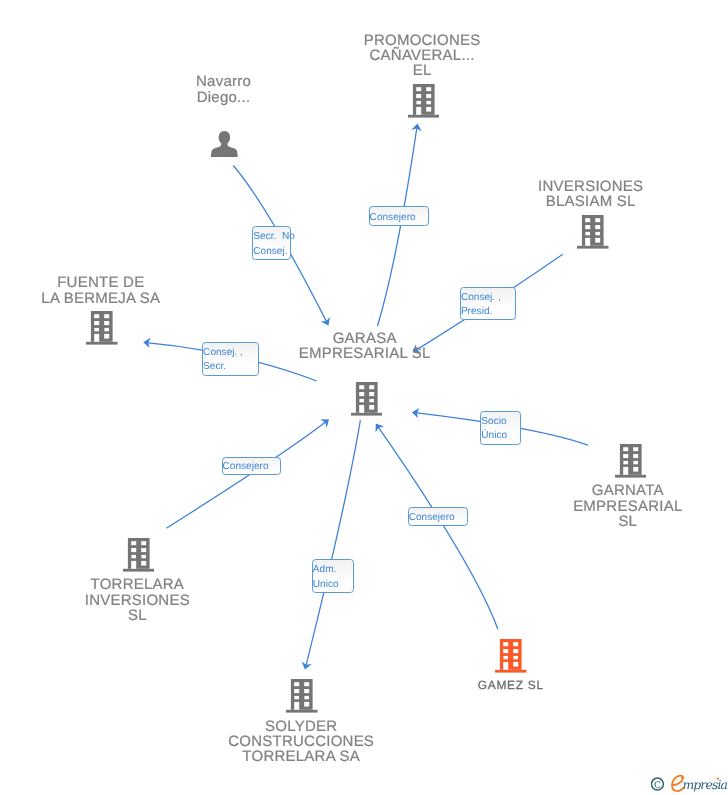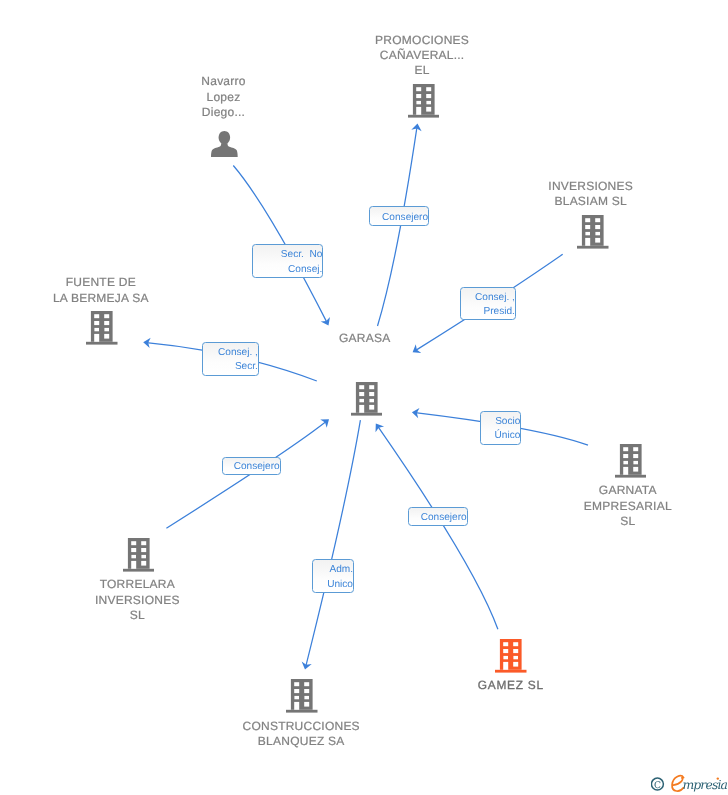--- a/index.html
+++ b/index.html
@@ -5,28 +5,28 @@
 <style>
   html,body{margin:0;padding:0;background:#ffffff;}
   body{width:728px;height:795px;font-family:"Liberation Sans",sans-serif;overflow:hidden;
      -webkit-font-smoothing:antialiased;text-rendering:geometricPrecision;}
   #stage{position:relative;width:728px;height:795px;background:#ffffff;}
   .node-label,.edge-label,.node-label>div,.edge-label>div{transform:translateZ(0);}
   #edge-layer{position:absolute;left:0;top:0;width:728px;height:795px;}
   #node-layer{position:absolute;left:0;top:0;width:728px;height:795px;}
   .node{position:absolute;}
   .node-icon{position:absolute;display:block;}
-  .node-label{position:absolute;text-align:center;font-size:12px;line-height:15.25px;
+  .node-label{position:absolute;text-align:center;font-size:15px;line-height:15.25px;
      color:#828282;white-space:pre;letter-spacing:0.24px;-webkit-text-stroke:0.22px #828282;}
   .node-label.is-highlight{color:#6e6e6e;font-size:11.9px;letter-spacing:0.72px;
      -webkit-text-stroke:0.32px #6e6e6e;}
   .edge-label{position:absolute;box-sizing:border-box;border:1.35px solid #5b9bd5;border-radius:3.5px;
      background:linear-gradient(#f2f2f2,#fdfdfd 62%,#ffffff);
      color:#3d85d8;font-size:10.1px;line-height:14.5px;text-align:center;
-     display:flex;align-items:flex-end;justify-content:center;flex-direction:column;
+     display:flex;align-items:flex-start;justify-content:center;flex-direction:column;
      white-space:pre;z-index:3;padding-top:3.4px;box-sizing:border-box;}
   #watermark{position:absolute;left:651px;top:772px;z-index:4;}
 </style>
 </head>
 <body>
 
 <div id="stage">
   <svg id="edge-layer" viewBox="0 0 728 795" width="728" height="795">
       <g>
         <path d="M377.5,326 Q397,261.5 417.03,126.67" fill="none" stroke="#3c80da" stroke-width="1.25"></path>
@@ -79,21 +79,21 @@
         </svg>
         <div class="node-label" style="color: rgb(130, 130, 130); -webkit-text-stroke: 0.22px rgb(130, 130, 130); left: 282.1px; width: 280px; top: 32.7px;"><div>PROMOCIONES</div><div>CAÑAVERAL...</div><div>EL</div></div>
       </div>
       <div class="node" style="left: 0px; top: 0px;">
         <svg width="26.7" height="26.5" viewBox="0 0 26.7 26.5" class="node-icon" style="left: 211.15px; top: 130.8px;">
           <g fill="#757575">
             <path d="M13.35 0 c-3.45 0-5.75 2.85-5.75 6.45 c0 3.75 2.55 6.85 5.75 6.85 c3.2 0 5.75-3.1 5.75-6.85 C19.1 2.85 16.8 0 13.35 0 z"></path>
             <path d="M10.2 12.3 c0 2.0-0.3 2.9-1.9 3.5 c-2.6 0.95-6.0 1.45-7.2 3.3 C0.25 20.6 0 23.35 0 26.5 h26.7 c0-3.15-0.25-5.9-1.1-7.4 c-1.2-1.85-4.6-2.35-7.2-3.3 c-1.6-0.6-1.9-1.5-1.9-3.5 z"></path>
           </g>
         </svg>
-        <div class="node-label" style="color: rgb(130, 130, 130); -webkit-text-stroke: 0.22px rgb(130, 130, 130); left: 83.5px; width: 280px; top: 74.4px;"><div>Navarro</div><div>Lopez</div><div>Diego...</div></div>
+        <div class="node-label" style="color: rgb(130, 130, 130); -webkit-text-stroke: 0.22px rgb(130, 130, 130); left: 83.5px; width: 280px; top: 74.4px;"><div>Navarro</div><div>Diego...</div></div>
       </div>
       <div class="node" style="left: 0px; top: 0px;">
         <svg width="31.5" height="34" viewBox="0 0 31.5 34" class="node-icon" style="left: 577.45px; top: 215px;">
           <g fill="#757575">
             <rect x="4.9" y="0" width="21.7" height="30.8"></rect>
             <rect x="0" y="30.8" width="31.5" height="2.8"></rect>
             <rect x="8.2" y="3.2" width="5" height="4" fill="#ffffff"></rect>
             <rect x="8.2" y="10" width="5" height="4.1" fill="#ffffff"></rect>
             <rect x="8.399999999999999" y="16.9" width="4.6" height="3.4" fill="#ffffff"></rect>
             <rect x="18.2" y="3.2" width="5" height="4" fill="#ffffff"></rect>
@@ -130,21 +130,21 @@
             <rect x="8.2" y="3.2" width="5" height="4" fill="#ffffff"></rect>
             <rect x="8.2" y="10" width="5" height="4.1" fill="#ffffff"></rect>
             <rect x="8.399999999999999" y="16.9" width="4.6" height="3.4" fill="#ffffff"></rect>
             <rect x="18.2" y="3.2" width="5" height="4" fill="#ffffff"></rect>
             <rect x="18.2" y="10" width="5" height="4.1" fill="#ffffff"></rect>
             <rect x="18.4" y="16.9" width="4.6" height="3.4" fill="#ffffff"></rect>
             <rect x="8.2" y="22.9" width="5" height="7.9" fill="#ffffff"></rect>
             <rect x="18.2" y="22.9" width="5" height="4.7" fill="#ffffff"></rect>
           </g>
         </svg>
-        <div class="node-label" style="color: rgb(130, 130, 130); -webkit-text-stroke: 0.22px rgb(130, 130, 130); left: 224.7px; width: 280px; top: 331px;"><div>GARASA</div></div>
+        <div class="node-label" style="color: rgb(130, 130, 130); -webkit-text-stroke: 0.22px rgb(130, 130, 130); left: 224.7px; width: 280px; top: 331px;"><div>GARASA</div><div>EMPRESARIAL SL</div></div>
       </div>
       <div class="node" style="left: 0px; top: 0px;">
         <svg width="31.5" height="34" viewBox="0 0 31.5 34" class="node-icon" style="left: 614.55px; top: 444px;">
           <g fill="#757575">
             <rect x="4.9" y="0" width="21.7" height="30.8"></rect>
             <rect x="0" y="30.8" width="31.5" height="2.8"></rect>
             <rect x="8.2" y="3.2" width="5" height="4" fill="#ffffff"></rect>
             <rect x="8.2" y="10" width="5" height="4.1" fill="#ffffff"></rect>
             <rect x="8.399999999999999" y="16.9" width="4.6" height="3.4" fill="#ffffff"></rect>
             <rect x="18.2" y="3.2" width="5" height="4" fill="#ffffff"></rect>
@@ -198,31 +198,31 @@
             <rect x="8.2" y="3.2" width="5" height="4" fill="#ffffff"></rect>
             <rect x="8.2" y="10" width="5" height="4.1" fill="#ffffff"></rect>
             <rect x="8.399999999999999" y="16.9" width="4.6" height="3.4" fill="#ffffff"></rect>
             <rect x="18.2" y="3.2" width="5" height="4" fill="#ffffff"></rect>
             <rect x="18.2" y="10" width="5" height="4.1" fill="#ffffff"></rect>
             <rect x="18.4" y="16.9" width="4.6" height="3.4" fill="#ffffff"></rect>
             <rect x="8.2" y="22.9" width="5" height="7.9" fill="#ffffff"></rect>
             <rect x="18.2" y="22.9" width="5" height="4.7" fill="#ffffff"></rect>
           </g>
         </svg>
-        <div class="node-label" style="color: rgb(130, 130, 130); -webkit-text-stroke: 0.22px rgb(130, 130, 130); left: 161.2px; width: 280px; top: 718.8px;"><div>CONSTRUCCIONES</div><div>BLANQUEZ SA</div></div>
+        <div class="node-label" style="color: rgb(130, 130, 130); -webkit-text-stroke: 0.22px rgb(130, 130, 130); left: 161.2px; width: 280px; top: 718.8px;"><div>SOLYDER</div><div>CONSTRUCCIONES</div><div>TORRELARA SA</div></div>
       </div>
     </div>
   <svg id="watermark" width="78" height="22" viewBox="0 0 78 22">
       <circle cx="6.4" cy="12.1" r="6" fill="none" stroke="#2d6274" stroke-width="1.5"></circle>
       <text x="6.4" y="15.6" text-anchor="middle" font-family="&quot;DejaVu Serif&quot;,serif" font-size="9.2" fill="#2d6274">C</text>
       <path d="M32.6 5.6 c-1.1 -1.8 -3.7 -2.3 -6.1 -1.1 c-3.1 1.5 -5.2 5.0 -5.4 8.3 c-0.2 3.3 1.5 5.8 4.3 6.2 c2.7 0.4 5.5 -1.0 7.0 -3.2 M22.3 13.2 c3.1 -0.4 6.4 -2.0 8.1 -3.8 c1.4 -1.5 1.5 -3.0 0.4 -3.6" fill="none" stroke="#f47b20" stroke-width="1.75" stroke-linecap="round" stroke-linejoin="round"></path>
       <text x="31.4" y="16.8" font-family="&quot;DejaVu Serif&quot;,serif" font-size="12.4" font-style="italic" fill="#2d6274" letter-spacing="-0.85">mpresia</text>
       <circle cx="66.8" cy="6.6" r="1.2" fill="#f47b20"></circle>
     </svg>
 <div class="edge-label" style="left: 368.6px; top: 206.3px; width: 60.5px; height: 19.8px; border-color: rgb(91, 155, 213); color: rgb(61, 133, 216);"><div>Consejero</div></div>
-    <div class="edge-label" style="left: 252.3px; top: 244px; width: 71px; height: 34.2px; border-color: rgb(91, 155, 213); color: rgb(61, 133, 216);"><div>Secr.  No</div><div>Consej.</div></div>
+    <div class="edge-label" style="left: 252.3px; top: 226px; width: 39px; height: 34.2px; border-color: rgb(91, 155, 213); color: rgb(61, 133, 216);"><div>Secr.  No</div><div>Consej.</div></div>
     <div class="edge-label" style="left: 459.9px; top: 287.1px; width: 56px; height: 33.4px; border-color: rgb(91, 155, 213); color: rgb(61, 133, 216);"><div>Consej. ,</div><div>Presid.</div></div>
     <div class="edge-label" style="left: 202.1px; top: 341.9px; width: 56.8px; height: 33.8px; border-color: rgb(91, 155, 213); color: rgb(61, 133, 216);"><div>Consej. ,</div><div>Secr.</div></div>
     <div class="edge-label" style="left: 480.3px; top: 410.6px; width: 41.1px; height: 34.3px; border-color: rgb(91, 155, 213); color: rgb(61, 133, 216);"><div>Socio</div><div>Único</div></div>
     <div class="edge-label" style="left: 221.5px; top: 456.6px; width: 59.2px; height: 18.9px; border-color: rgb(91, 155, 213); color: rgb(61, 133, 216);"><div>Consejero</div></div>
     <div class="edge-label" style="left: 407.7px; top: 506.5px; width: 60px; height: 19.9px; border-color: rgb(91, 155, 213); color: rgb(61, 133, 216);"><div>Consejero</div></div>
     <div class="edge-label" style="left: 311.8px; top: 527px; width: 42.2px; height: 33.7px; border-color: rgb(91, 155, 213); color: rgb(61, 133, 216); margin-top: 32px;"><div>Adm.</div><div>Unico</div></div>
   </div>
 
 </body></html>

